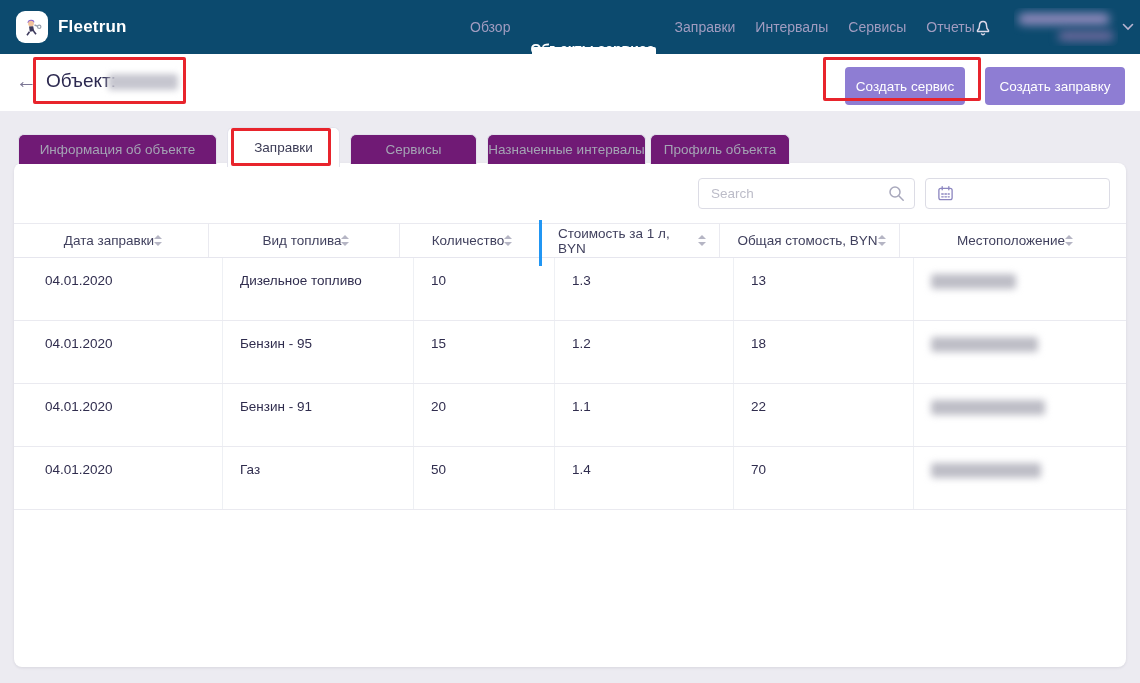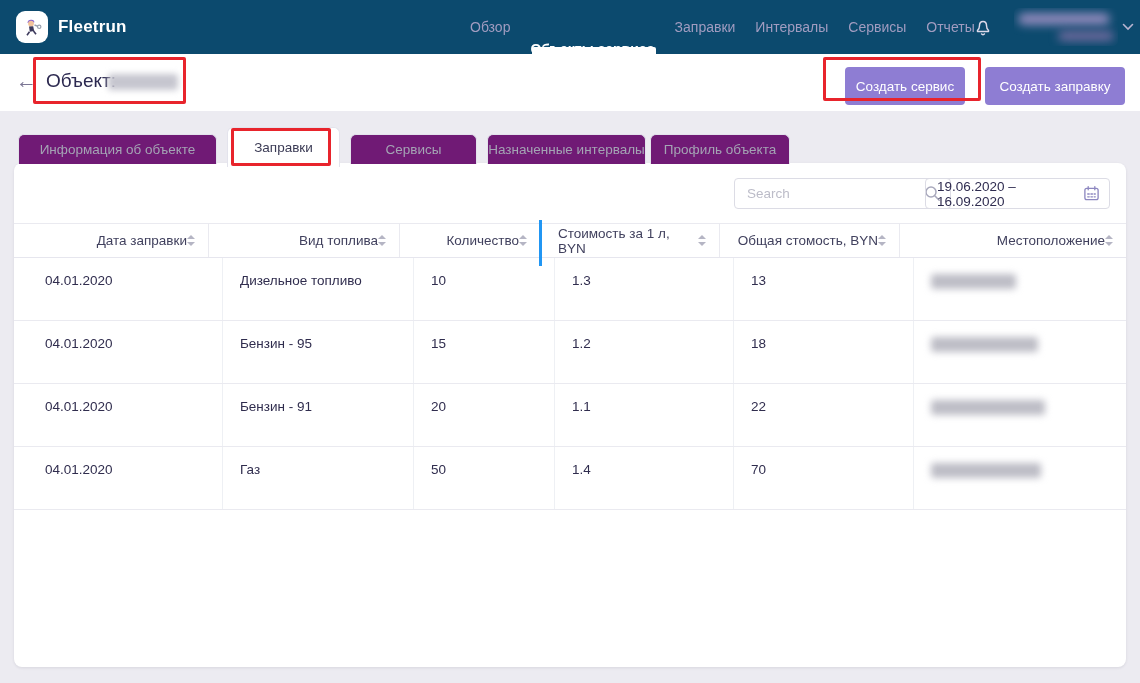--- a/index.html
+++ b/index.html
@@ -34,30 +34,30 @@
   .btn-create-refuel{left:985px;width:140px;}
   
   .tab{position:absolute;background:#701a75;border:1px solid #e3e3ec;border-bottom:none;border-radius:6px 6px 0 0;display:flex;align-items:center;justify-content:center;font-size:13.5px;color:#a4a4b4;cursor:pointer;white-space:nowrap;z-index:2;}
   .tab-1{left:18px;top:134px;width:199px;height:30px;}
   .tab-2{left:227px;top:127px;width:113px;height:40px;background:#ffffff;color:#3b3b55;z-index:3;}
   .tab-3{left:350px;top:134px;width:127px;height:30px;}
   .tab-4{left:487px;top:134px;width:159px;height:30px;}
   .tab-5{left:650px;top:134px;width:140px;height:30px;}
   
   .panel{position:absolute;left:14px;top:163px;width:1112px;height:504px;background:#ffffff;border-radius:8px;box-shadow:0 1px 3px rgba(40,40,70,.10);z-index:1;}
-  .search-box{position:absolute;left:684px;top:15px;width:217px;height:31px;border:1px solid #dcdce5;border-radius:4px;display:flex;align-items:center;padding:0 10px 0 12px;margin-left:36px;}
+  .search-box{position:absolute;left:684px;top:15px;width:217px;height:31px;border:1px solid #dcdce5;border-radius:4px;display:flex;align-items:center;padding:0 10px 0 12px;}
   .search-box input{border:none;outline:none;flex:1;font-size:13.5px;font-family:"Liberation Sans",sans-serif;color:#44415f;background:transparent;}
   .search-box input::placeholder{color:#bcbcc8;}
   .date-box{position:absolute;left:911px;top:15px;width:185px;height:31px;border:1px solid #dcdce5;border-radius:4px;display:flex;align-items:center;justify-content:space-between;padding:0 9px 0 11px;cursor:pointer;}
   .date-text{font-size:13.5px;color:#2f2c50;}
   
   .tbl{position:absolute;left:0;top:60px;width:1112px;}
   .trow,.thead{display:grid;grid-template-columns:195px 191px 141px 179px 180px 226px;}
   .thead{height:35px;border-top:1px solid #eaeaf0;border-bottom:1px solid #e6e6ee;}
-  .th{display:flex;align-items:center;justify-content:flex-end;padding:0 13px 0 17px;font-size:13.5px;color:#41415e;border-right:1px solid #eaeaf0;cursor:pointer;}
+  .th{display:flex;align-items:center;justify-content:center;padding:0 13px 0 17px;font-size:13.5px;color:#41415e;border-right:1px solid #eaeaf0;cursor:pointer;}
   .th:last-child,.td:last-child{border-right:none;}
   .trow{height:63px;border-bottom:1px solid #eaeaf0;cursor:pointer;padding-left:14px;}
   .td{padding:15px 10px 0 17px;font-size:13.5px;color:#302d4e;border-right:1px solid #eef0f4;}
   .sort{display:flex;flex-direction:column;gap:3px;align-items:center;}
   .sort .up{width:0;height:0;border-left:4px solid transparent;border-right:4px solid transparent;border-bottom:4px solid #b5b5c4;}
   .sort .dn{width:0;height:0;border-left:4px solid transparent;border-right:4px solid transparent;border-top:4px solid #b5b5c4;}
   .col-highlight{position:absolute;left:525px;top:57px;width:3px;height:46px;background:#2196f3;z-index:4;}
   .loc-blur{height:15px;background:#bdbdc6;border-radius:3px;filter:blur(3.5px);margin-top:1px;}
   .lw1{width:85px;}.lw2{width:107px;}.lw3{width:114px;}.lw4{width:110px;}
   
@@ -133,21 +133,20 @@
     <input type="text" placeholder="Search" style="">
     <span>
       <svg viewBox="0 0 17 17" width="17" height="17" fill="none" stroke="#a8a8bc" stroke-width="1.5" stroke-linecap="round">
           <circle cx="7" cy="7" r="5"></circle>
           <line x1="11" y1="11" x2="15.2" y2="15.2"></line>
         </svg>
     </span>
   </div>
 
   <div class="date-box">
-    <span class="date-text">19.06.2020 – 16.09.2020</span>
     <span>
       <svg viewBox="0 0 18 18" width="17" height="17" fill="none" stroke="#8d87c0" stroke-width="1.4" stroke-linecap="round">
         <rect x="2" y="3.5" width="14" height="12" rx="2"></rect>
         <line x1="5.5" y1="1.8" x2="5.5" y2="5"></line>
           <line x1="12.5" y1="1.8" x2="12.5" y2="5"></line>
         <line x1="5" y1="9.5" x2="13" y2="9.5" stroke-dasharray="1.6 1.8"></line>
         <line x1="5" y1="12.5" x2="13" y2="12.5" stroke-dasharray="1.6 1.8"></line>
       </svg>
     </span>
   </div>

